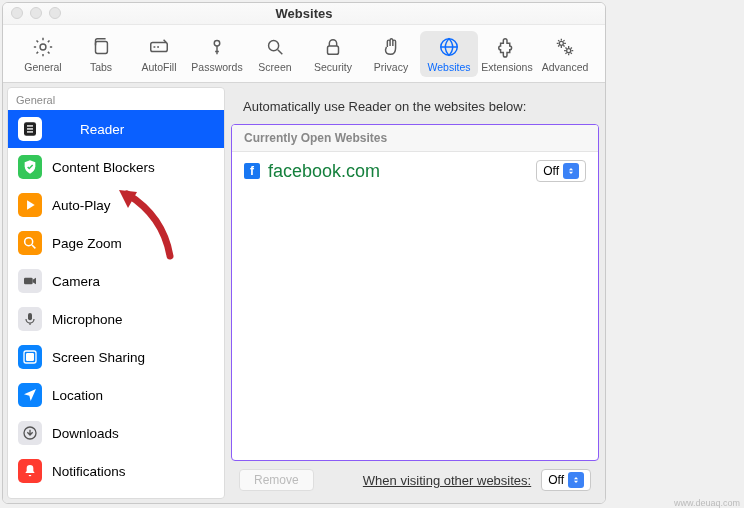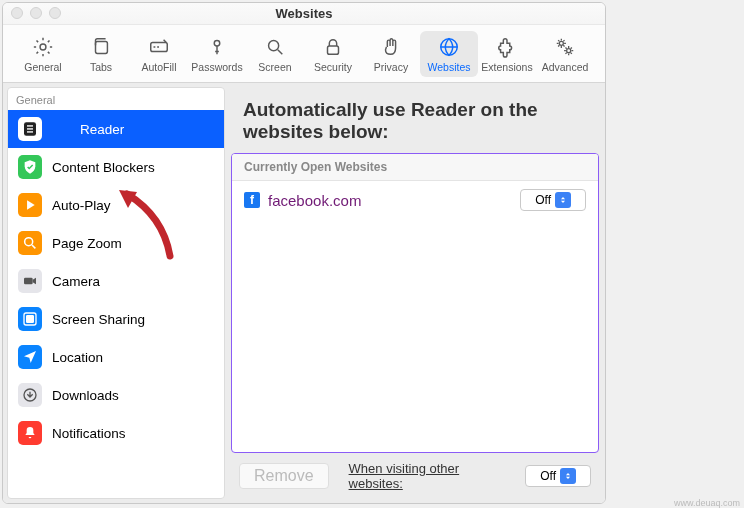--- a/index.html
+++ b/index.html
@@ -16,30 +16,30 @@
 .tb-item .lbl { font-size: 10.5px; color: #5a5a5a; text-align: center; }
 .tb-item.sel .lbl { color: #0b6bff; }
 .content { flex: 1; display: flex; background: #ececec; }
 .sidebar { width: 218px; background: #fff; border: 1px solid #dcdcdc; border-radius: 4px; margin: 4px; display: flex; flex-direction: column; overflow: hidden; }
 .sb-head { font-size: 11px; color: #8a8a8a; padding: 6px 8px 4px; }
 .sb-item { display: flex; align-items: center; gap: 10px; padding: 7px 10px; cursor: pointer; }
 .sb-item.sel { background: #0a60ff; color: #fff; gap: 38px; }
 .sb-item .sic { width: 24px; height: 24px; border-radius: 5px; display: flex; align-items: center; justify-content: center; flex-shrink: 0; }
 .sb-label { font-size: 13.5px; }
 .main { flex: 1; margin: 4px 4px 4px 0; display: flex; flex-direction: column; position: relative; }
-.main-head { padding: 12px 14px 10px; font-size: 19px; color: #333; font-weight: bold; }
+.main-head { padding: 12px 14px 10px; font-size: 13px; color: #333; }
 .panel { flex: 1; background: #fff; border: 1px solid #8b5cf6; border-radius: 4px; margin: 0 2px 0 2px; display: flex; flex-direction: column; overflow: hidden; }
 .panel-sub { background: #f7f7f7; border-bottom: 1px solid #e4e4e4; padding: 6px 12px; font-size: 12px; color: #888; font-weight: 600; }
 .site-row { display: flex; align-items: center; padding: 8px 12px; gap: 8px; }
 .site-ic { width: 16px; height: 16px; background: #1877f2; border-radius: 2px; display:flex;align-items:center;justify-content:center;color:#fff;font-weight:700;font-size:12px;font-family:Arial; }
-.site-name { flex: 1; font-size: 15px; color: #701a75; }
-.select { background: #fff; border: 1px solid #c9c9c9; border-radius: 4px; padding: 2px 14px; display: flex; align-items: center; gap: 4px; font-size: 12px; }
+.site-name { flex: 1; font-size: 18px; color: #15803d; }
+.select { background: #fff; border: 1px solid #c9c9c9; border-radius: 4px; padding: 2px 6px; display: flex; align-items: center; gap: 4px; font-size: 12px; }
 .sel-btn { width: 16px; height: 16px; background: #3b82f6; border-radius: 3px; display:flex;align-items:center;justify-content:center; }
 .footer { display: flex; align-items: center; padding: 8px 10px; gap: 10px; }
-.btn-dis { background: #f9f9f9; border: 1px solid #dedede; color: #bbb; border-radius: 4px; padding: 3px 14px; font-size: 16px; }
+.btn-dis { background: #f9f9f9; border: 1px solid #dedede; color: #bbb; border-radius: 4px; padding: 3px 14px; font-size: 12px; }
 .footer-spacer { flex: 1; }
 .footer-label { font-size: 13px; color: #333; text-decoration: underline; }
 .arrow { position: absolute; left: 115px; top: 186px; pointer-events: none; z-index: 50; }
 .watermark { position: absolute; right: 4px; bottom: 0; font-size: 9px; color: #bbb; }
 svg { display: block; }
 </style>
 </head>
 <body>
 
 <div class="window">
@@ -187,20 +187,29 @@
         <span class="sb-label">Page Zoom</span>
       </div>
       <div class="sb-item">
         <div class="sic" style="background:#e5e5ea">
             <svg width="16" height="16" viewBox="0 0 24 24" fill="#555">
               <rect x="3" y="7" width="13" height="10" rx="2"></rect>
               <path d="M16 10l5-3v10l-5-3z"></path>
             </svg>
           </div>
         <span class="sb-label">Camera</span>
+      </div>
+      <div class="sb-item">
+        <div class="sic" style="background:#e5e5ea">
+            <svg width="16" height="16" viewBox="0 0 24 24" fill="#555">
+              <rect x="9" y="3" width="6" height="11" rx="3"></rect>
+              <path d="M6 12a6 6 0 0012 0M12 18v3" stroke="#555" stroke-width="1.8" fill="none"></path>
+            </svg>
+          </div>
+        <span class="sb-label">Microphone</span>
       </div>
       <div class="sb-item">
         <div class="sic" style="background:#0a84ff">
             <svg width="16" height="16" viewBox="0 0 24 24" fill="none" stroke="#fff" stroke-width="2">
               <rect x="3" y="3" width="18" height="18" rx="3"></rect>
               <rect x="7" y="7" width="10" height="10" rx="1" fill="#fff"></rect>
             </svg>
           </div>
         <span class="sb-label">Screen Sharing</span>
       </div>

